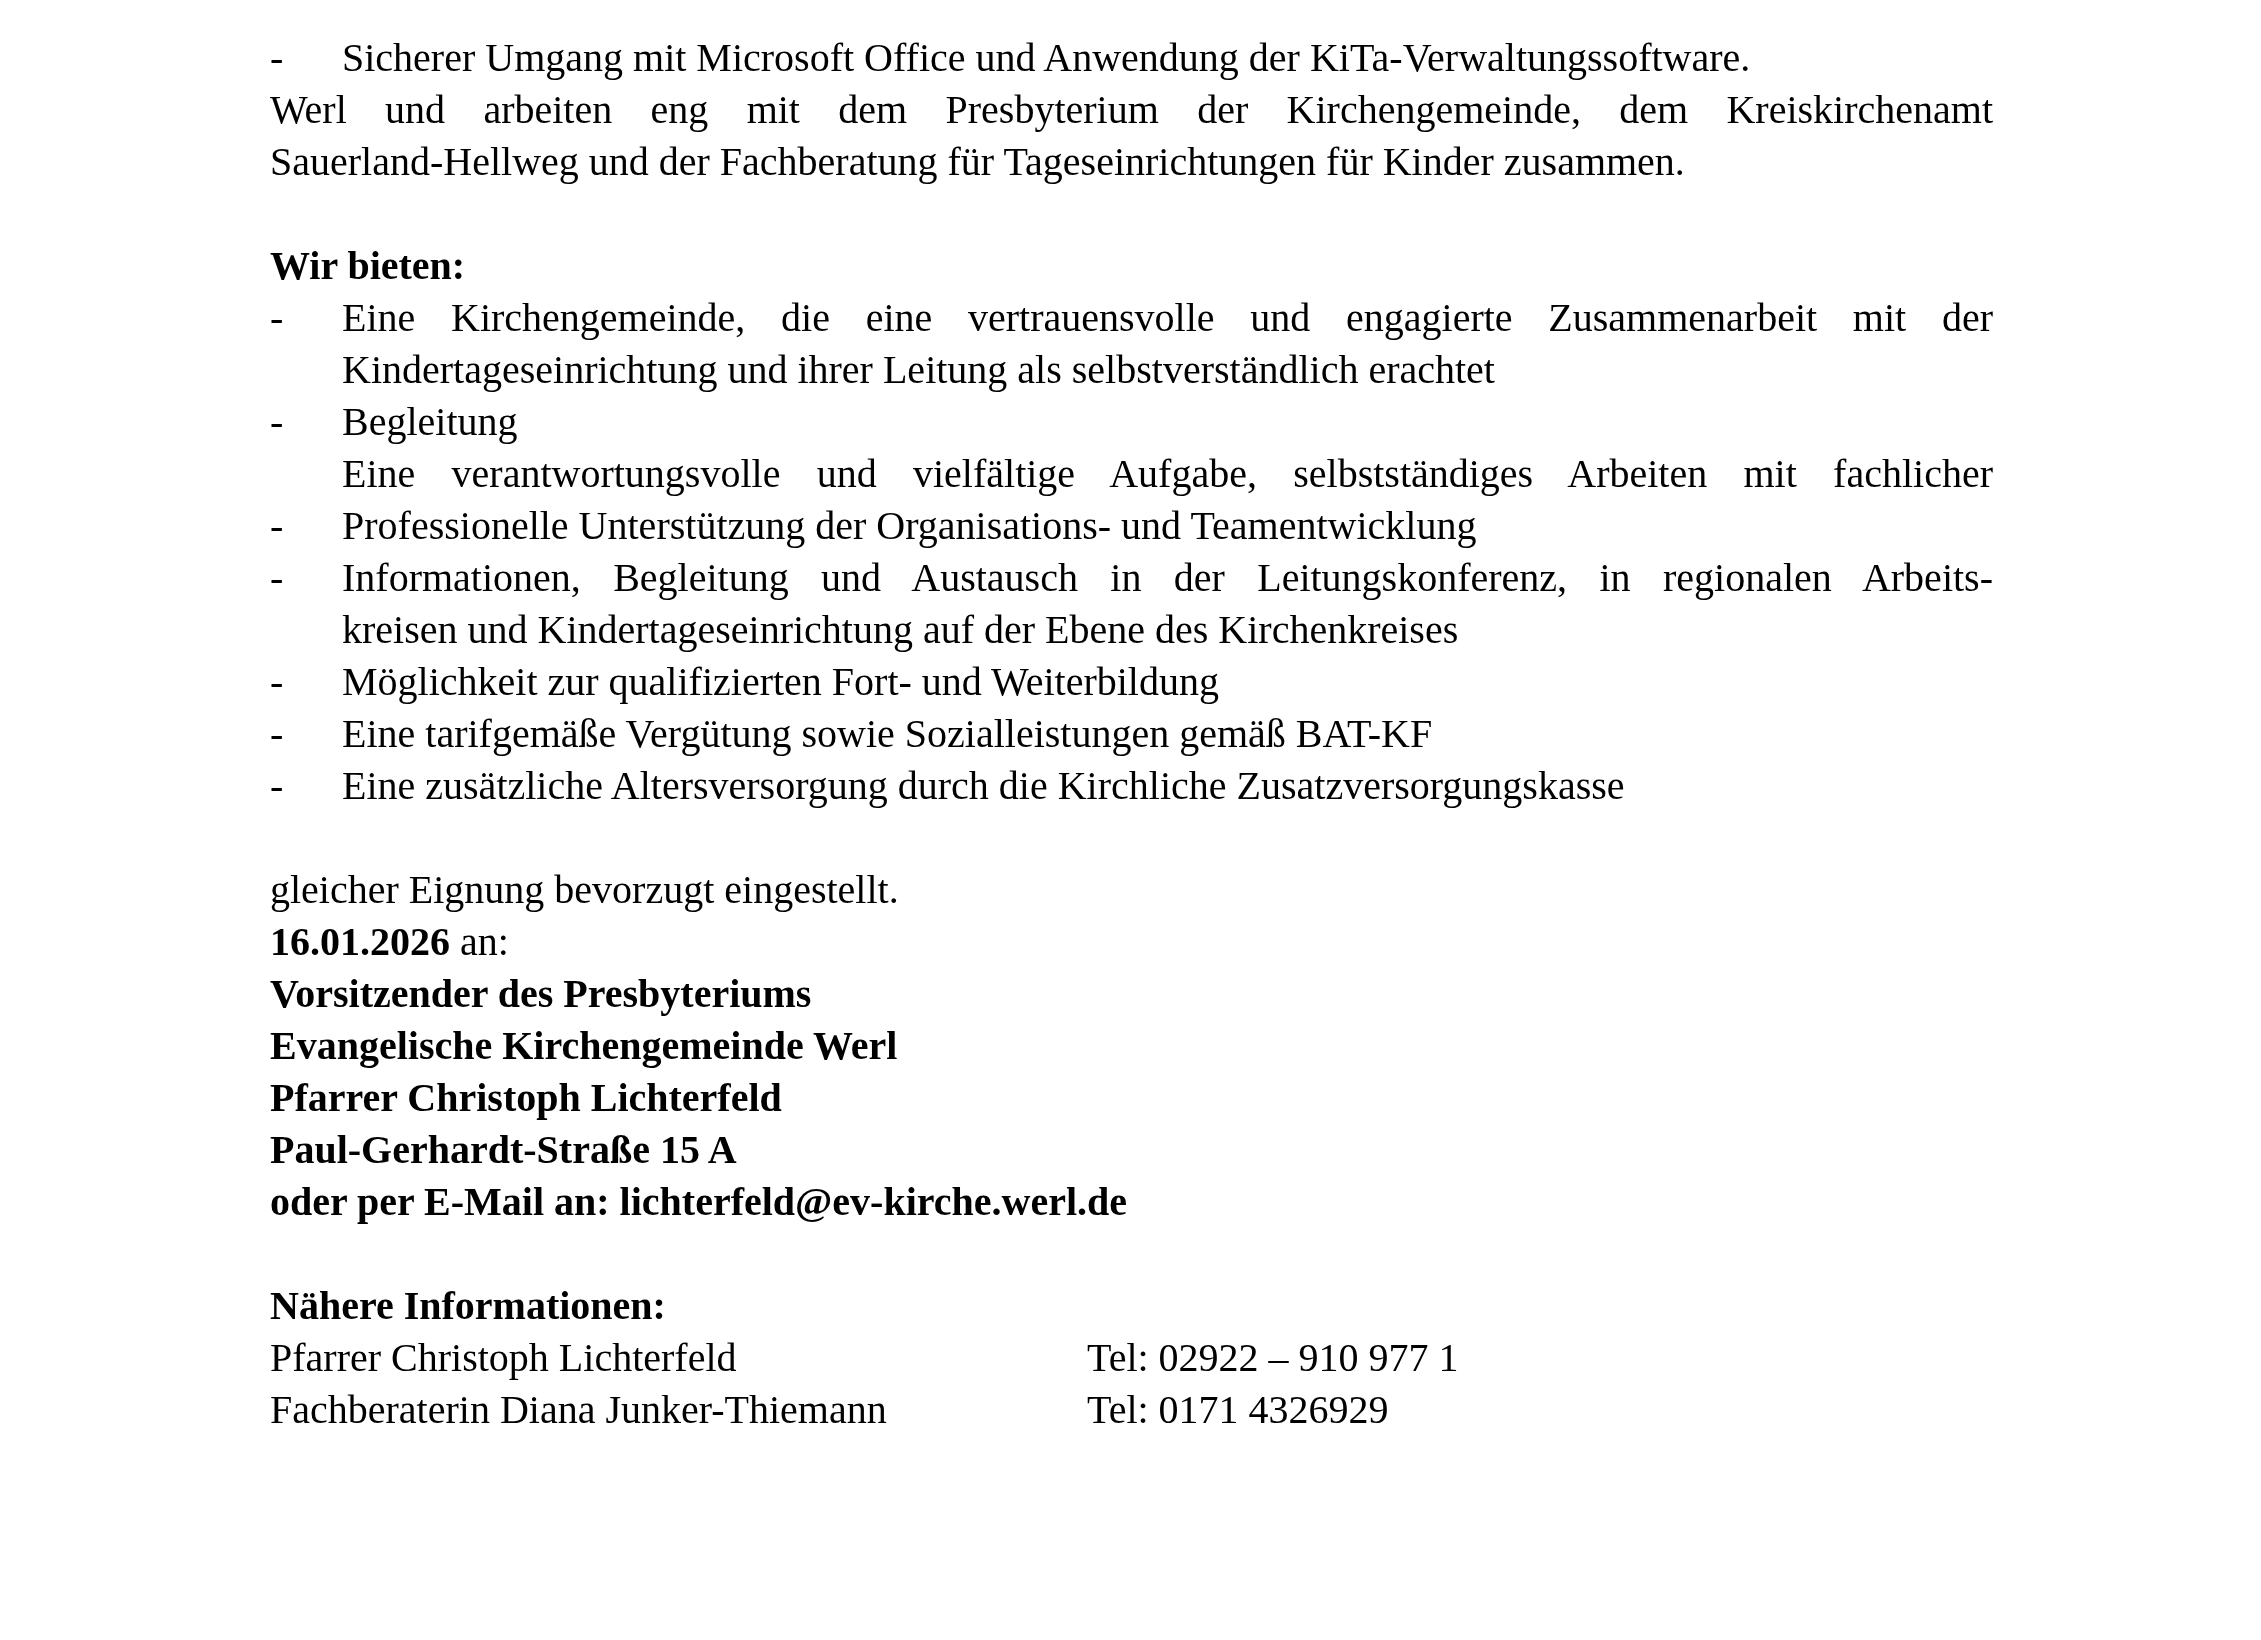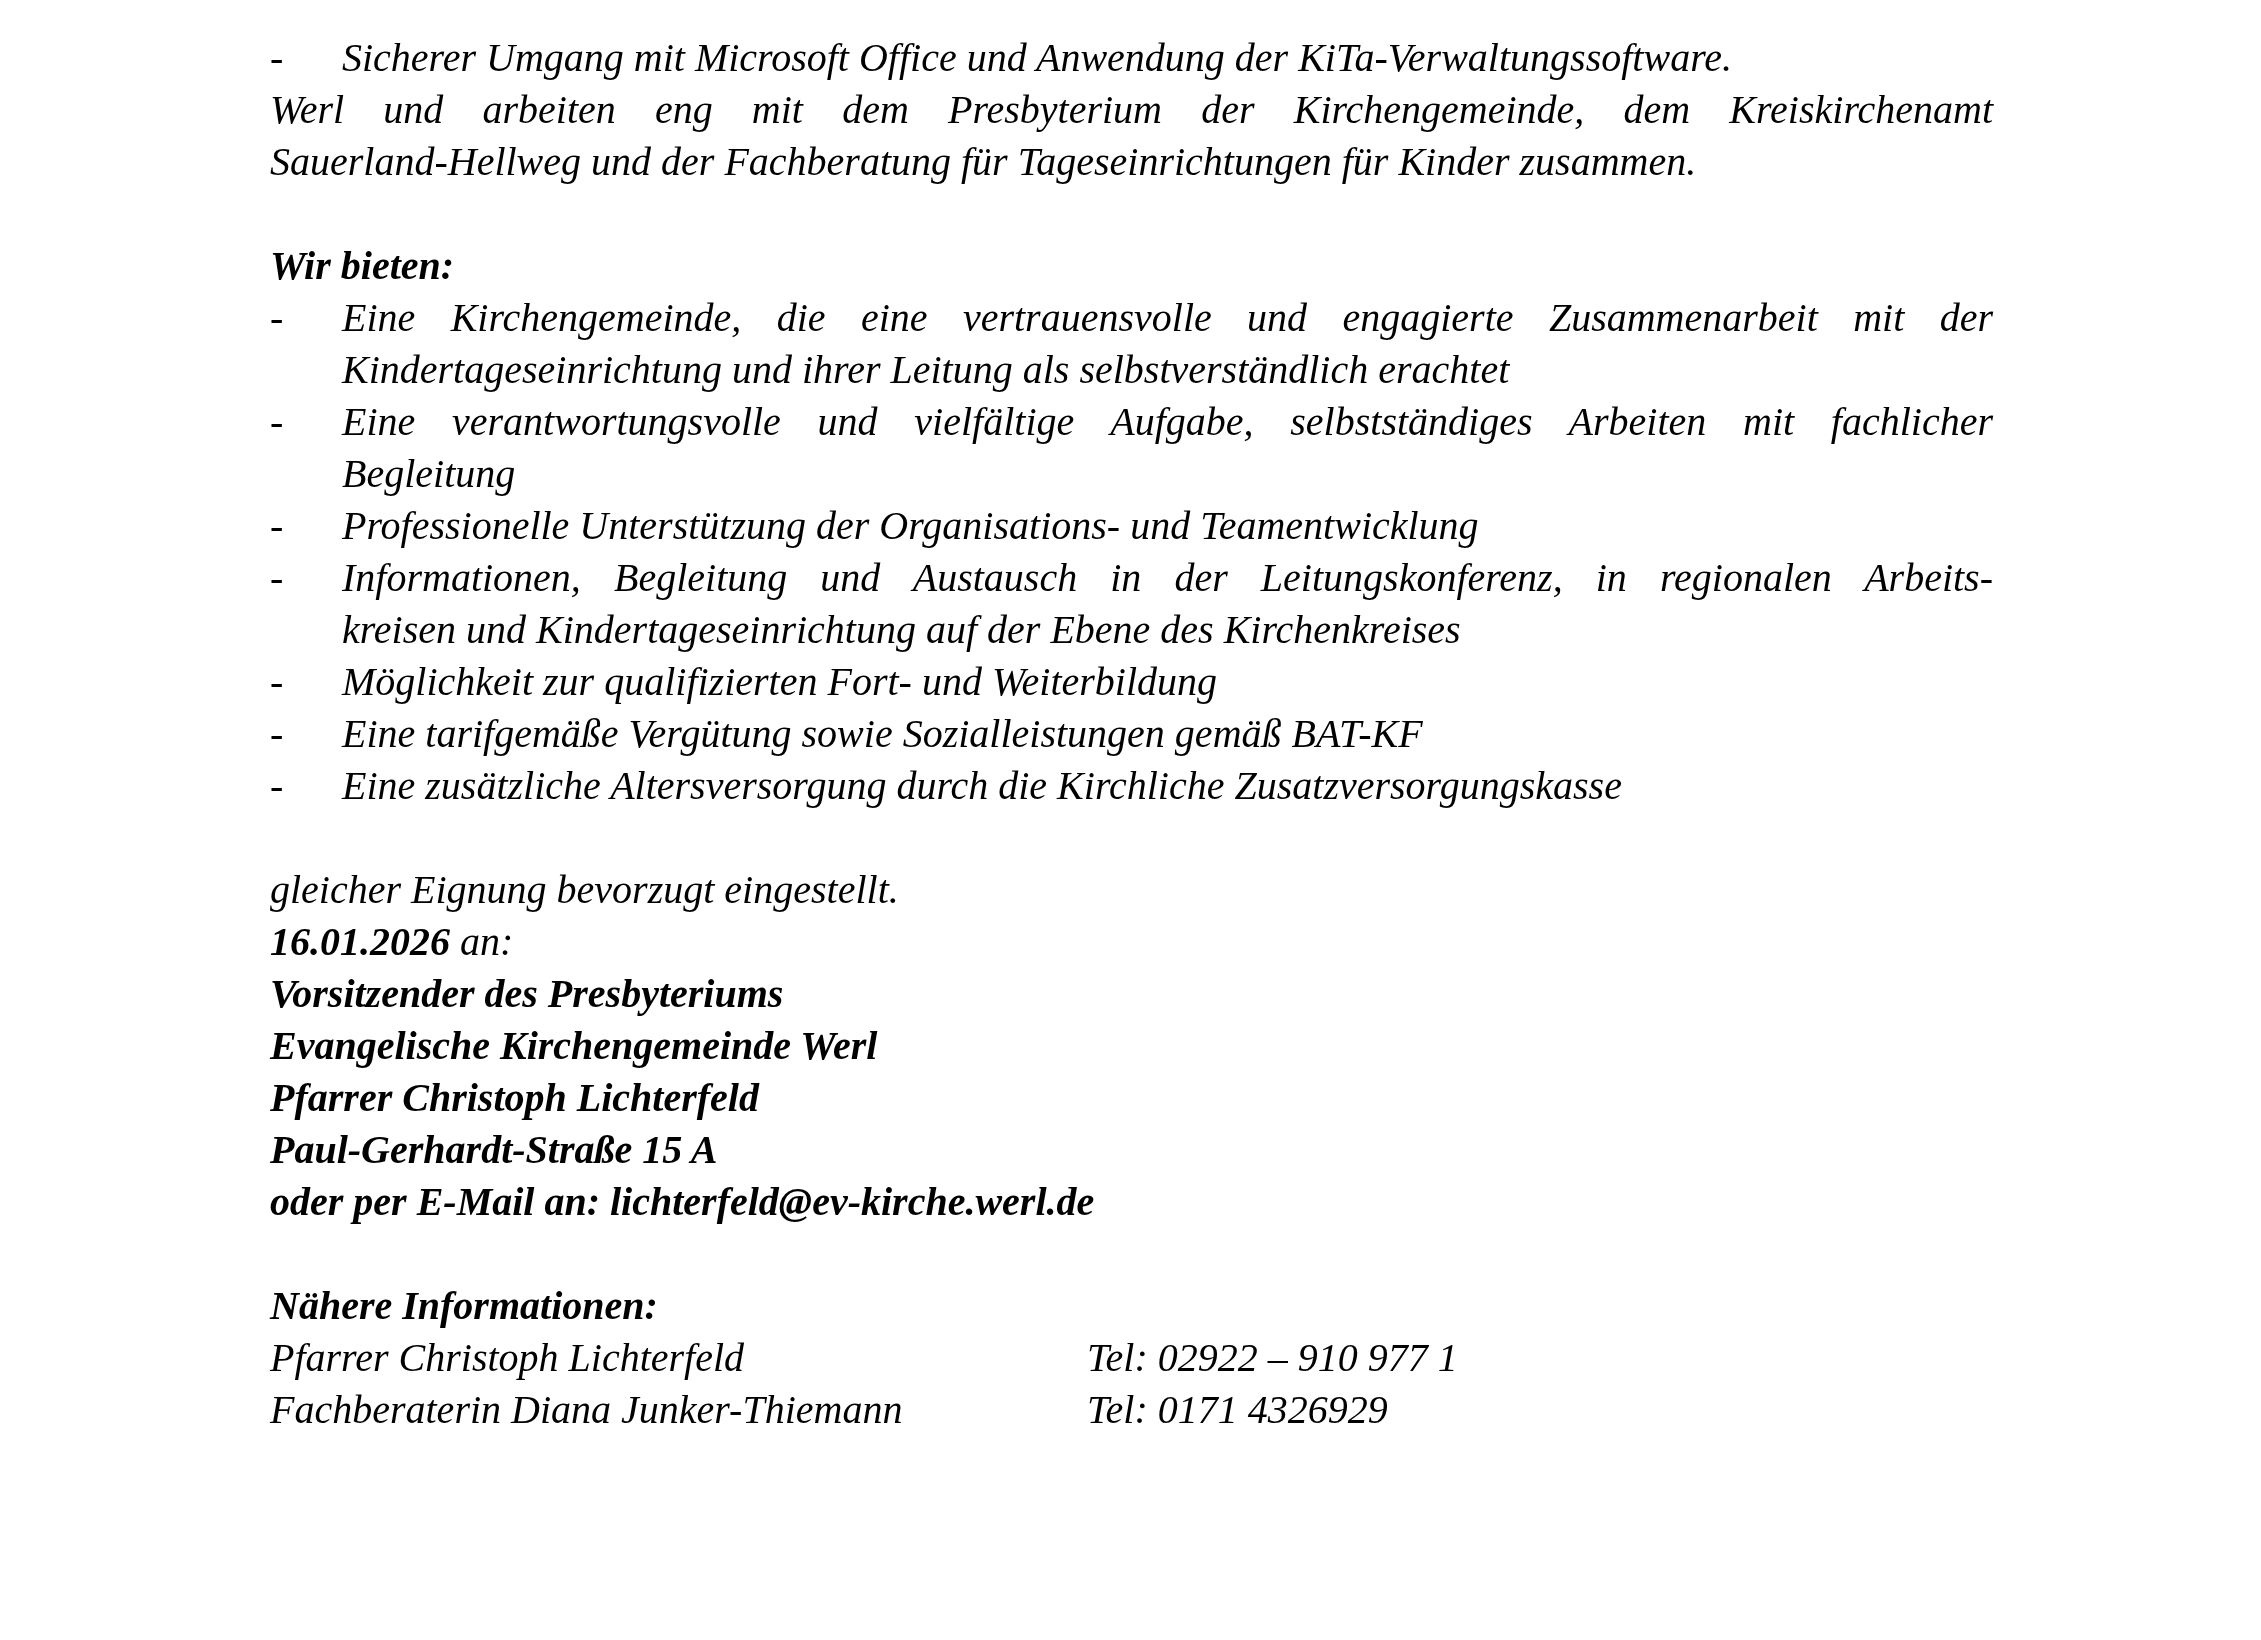--- a/index.html
+++ b/index.html
@@ -13,21 +13,21 @@
     overflow:hidden;
   }
   .content{
     position:absolute;
     left:270px;
     top:32px;
     width:1723px;
     font-size:40px;
     line-height:52px;
   }
-  .line{min-height:52px;font-style:italic;}
+  .line{min-height:52px;}
   .j{text-align:justify;text-align-last:justify;}
   .b{font-weight:bold;}
   .row{display:flex;align-items:flex-start;}
   .dash{flex:0 0 72px;}
   .btext{flex:1 1 auto;min-width:0;}
   .spacer{height:52px;}
   .contact-row{display:flex;}
   .cname{flex:0 0 817px;}
   .ctel{flex:1 1 auto;}
 </style>
@@ -57,22 +57,22 @@
       <span class="dash">-</span>
       <div class="btext">
         <div class="line j">Eine Kirchengemeinde, die eine vertrauensvolle und engagierte Zusammenarbeit mit der</div>
         <div class="line">Kindertageseinrichtung und ihrer Leitung als selbstverständlich erachtet</div>
       </div>
     </div>
 
     <div class="row">
       <span class="dash">-</span>
       <div class="btext">
+        <div class="line">Begleitung</div>
         <div class="line j">Eine verantwortungsvolle und vielfältige Aufgabe, selbstständiges Arbeiten mit fachlicher</div>
-        <div class="line">Begleitung</div>
       </div>
     </div>
 
     <div class="row">
       <span class="dash">-</span>
       <div class="btext">
         <div class="line">Professionelle Unterstützung der Organisations- und Teamentwicklung</div>
       </div>
     </div>
 

